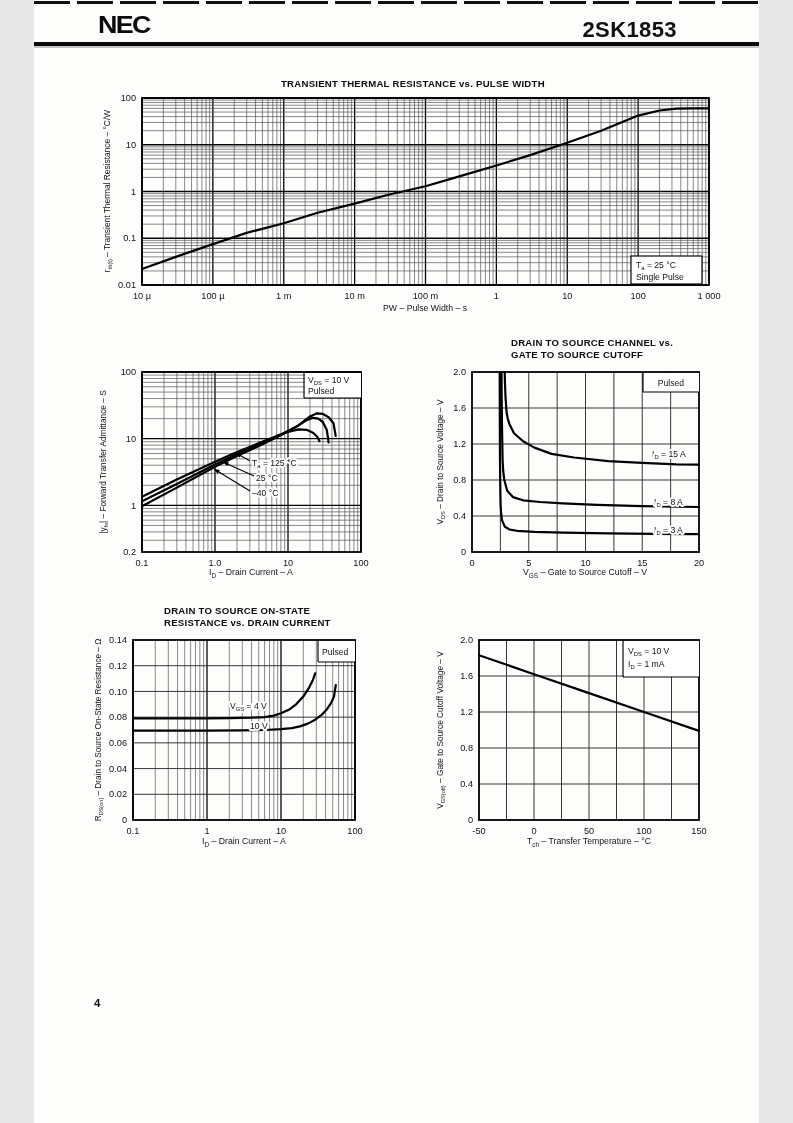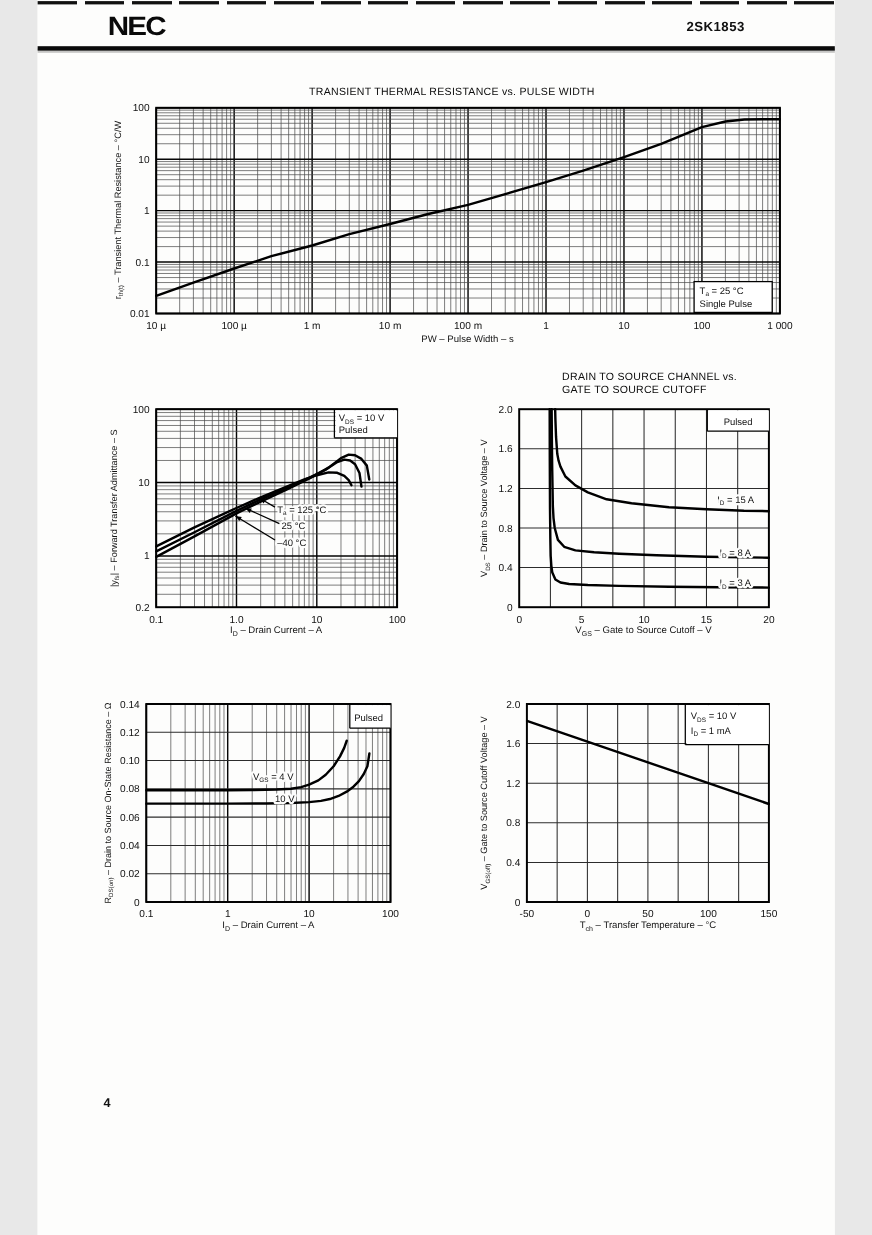--- a/index.html
+++ b/index.html
@@ -2,24 +2,24 @@
 <html><head>
 <meta charset="utf-8">
 <style>
   html,body{margin:0;padding:0;background:#e8e8e8}
   .page{position:relative;width:725px;height:1123px;background:#fdfdfc;margin:0 auto;
         font-family:"Liberation Sans",sans-serif;color:#111;overflow:hidden}
   .rule-top{position:absolute;left:0;top:1px;height:3px;width:100%;
             background:repeating-linear-gradient(90deg,#111 0 36px,transparent 36px 43px)}
   .brand{position:absolute;left:64px;top:11px;font-size:24px;font-weight:bold;
          letter-spacing:-1.5px;transform:scaleX(1.12);transform-origin:left;color:#0a0a0a}
-  .part{position:absolute;right:82px;top:17px;font-size:12px;font-weight:bold;letter-spacing:.4px}
+  .part{position:absolute;right:82px;top:17px;font-size:22px;font-weight:bold;letter-spacing:.4px}
   .rule-head{position:absolute;left:0;top:42px;height:4px;width:100%;background:#0a0a0a;
              box-shadow:0 2px 0 rgba(0,0,0,.22)}
-  .ctitle{position:absolute;font-weight:normal;font-size:9.6px;line-height:11.5px;
+  .ctitle{position:absolute;font-weight:bold;font-size:9.6px;line-height:11.5px;
           letter-spacing:.25px;white-space:nowrap;color:#0c0c0c}
   .xlab{position:absolute;font-size:8.7px;transform:translateX(-50%);white-space:nowrap;color:#141414}
   .xlab sub{font-size:6.4px}
   .pageno{position:absolute;left:60px;top:997px;font-size:11.5px;font-weight:bold}
   svg.layer{position:absolute;left:0;top:0}
   svg text{font-family:"Liberation Sans",sans-serif;fill:#121212}
   .gmin{stroke:#4a4a4a;stroke-width:.65}
   .gmaj{stroke:#050505;stroke-width:1.3}
   .glin{stroke:#2c2c2c;stroke-width:.95}
   .border{fill:none;stroke:#000;stroke-width:1.8}
@@ -427,20 +427,24 @@
       </clipPath>
     </svg>
 
   <div class="ctitle" style="left:247px;top:78px">
     <div>TRANSIENT THERMAL RESISTANCE vs. PULSE WIDTH</div>
   </div>
   <div class="ctitle" style="left:477px;top:337px">
     <div>DRAIN TO SOURCE CHANNEL vs.</div>
     <div>GATE TO SOURCE CUTOFF</div>
   </div>
+  <div class="ctitle" style="left:130px;top:605px">
+    <div>DRAIN TO SOURCE ON-STATE</div>
+    <div>RESISTANCE vs. DRAIN CURRENT</div>
+  </div>
 
   <div class="xlab" style="left:391px;top:303px"><span>PW</span><sub></sub><span> – Pulse Width – s</span></div>
   <div class="xlab" style="left:217px;top:567px"><span>I</span><sub>D</sub><span> – Drain Current – A</span></div>
   <div class="xlab" style="left:551px;top:567px"><span>V</span><sub>GS</sub><span> – Gate to Source Cutoff – V</span></div>
   <div class="xlab" style="left:210px;top:836px"><span>I</span><sub>D</sub><span> – Drain Current – A</span></div>
   <div class="xlab" style="left:555px;top:836px"><span>T</span><sub>ch</sub><span> – Transfer Temperature – °C</span></div>
 
   <svg class="layer" width="793" height="1123" viewBox="0 0 793 1123">
     <path class="artifact" d="M747 382 C753 390 763 391 772 380"></path>
     <path class="artifact" d="M747 532 C753 540 763 541 772 530"></path>

